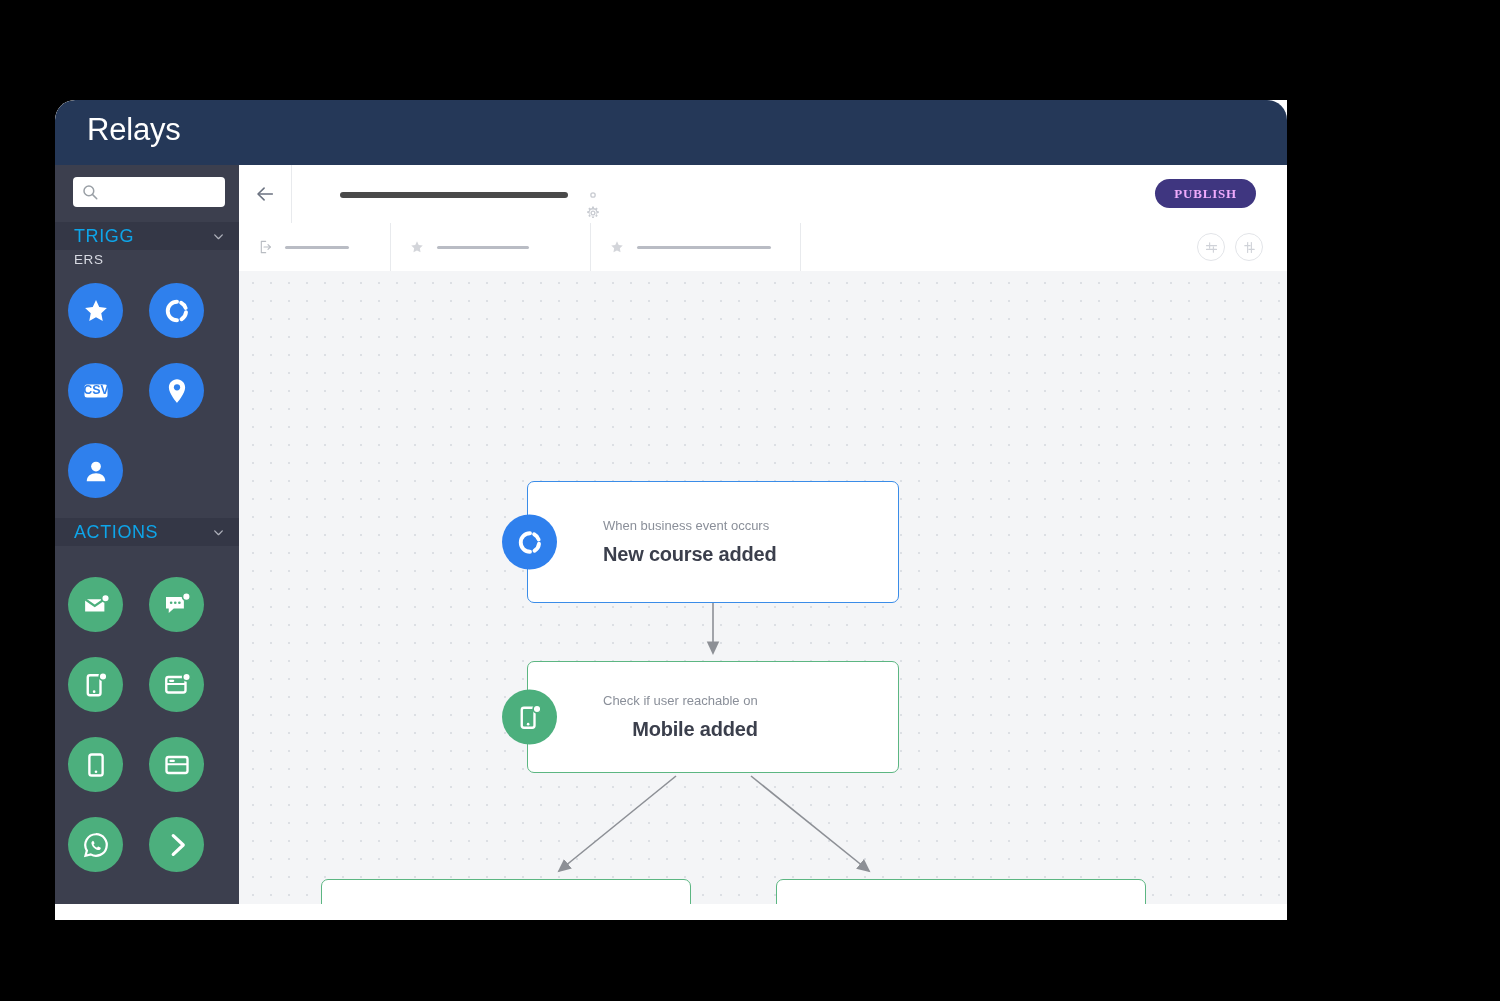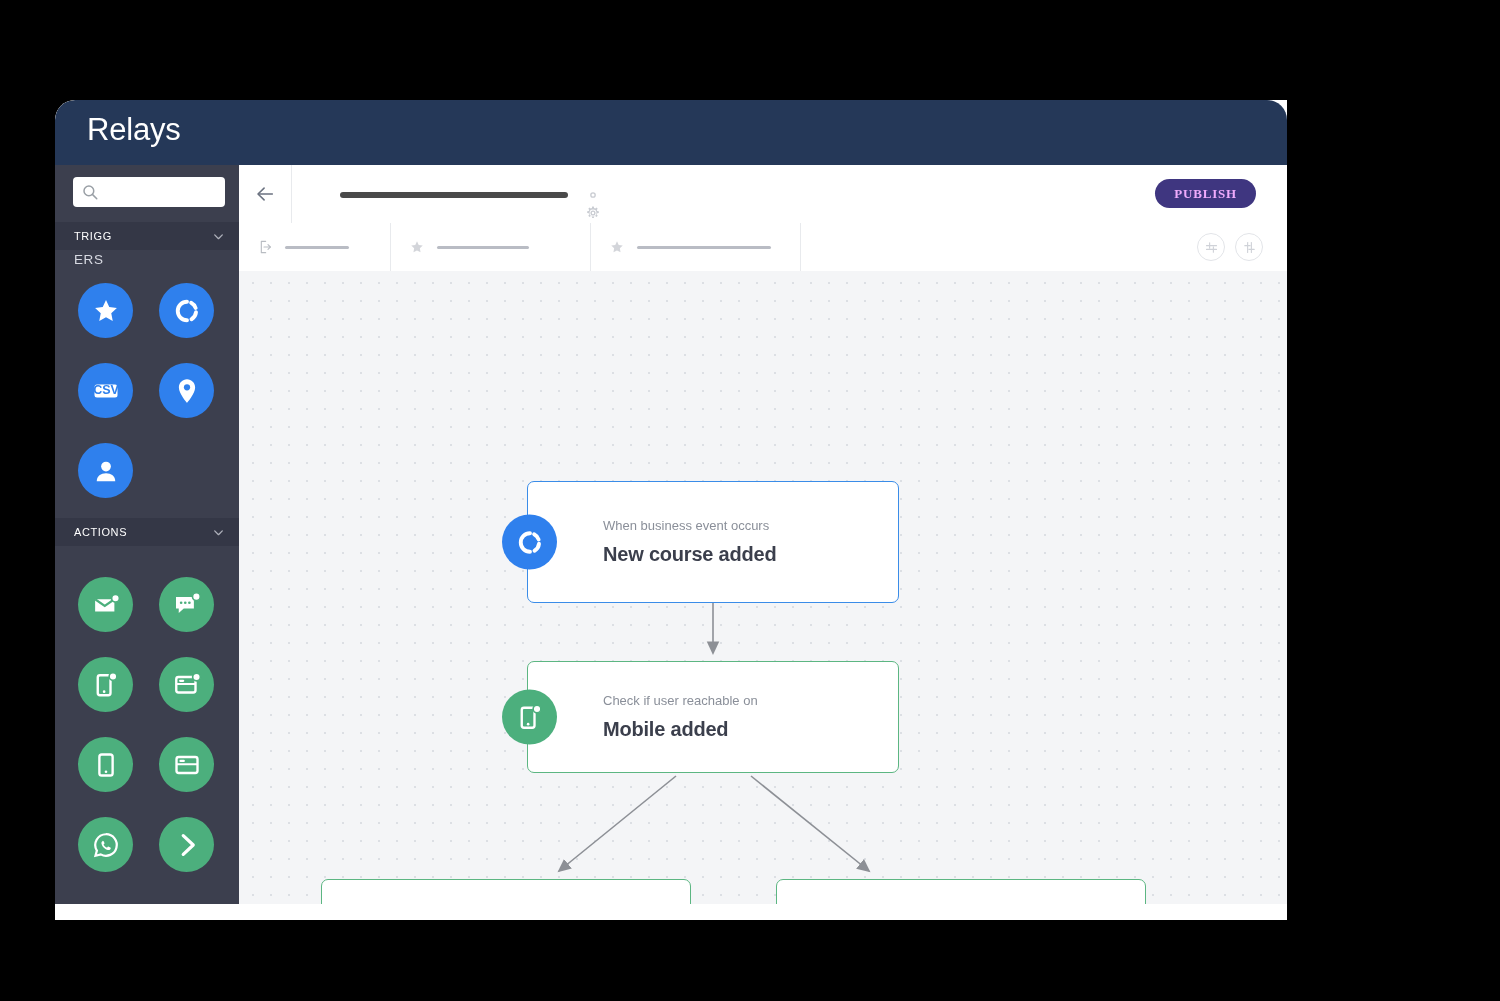--- a/index.html
+++ b/index.html
@@ -85,22 +85,22 @@
     left: 0;
     width: 184px;
     height: 28px;
     display: flex;
     align-items: center;
     box-sizing: border-box;
     padding: 0 14px 0 19px;
   }
   .section-header.active { background: #343746; }
   .section-label {
-    color: #ffffff;
-    font-size: 11px;
+    color: #0ea5e9;
+    font-size: 18px;
     letter-spacing: 0.6px;
     font-weight: 400;
   }
   .chev {
     margin-left: auto;
     width: 13px;
     height: 13px;
     opacity: .75;
   }
   .section-label-overflow {
@@ -112,21 +112,21 @@
   }
 
   .icon-grid {
     position: absolute;
     left: 0;
     width: 184px;
   }
   .icon-row {
     display: flex;
     gap: 26px;
-    padding-left: 23px;
+    padding-left: 13px;
     margin-bottom: 25px;
   }
   .icon-btn {
     width: 55px;
     height: 55px;
     border-radius: 50%;
     display: flex;
     align-items: center;
     justify-content: center;
     flex: 0 0 auto;
@@ -251,21 +251,21 @@
 
   #edges { position: absolute; left: 0; top: 0; width: 1048px; height: 633px; }
 
   .node {
     position: absolute;
     background: #ffffff;
     border-radius: 7px;
     box-sizing: border-box;
   }
   .node.trigger { border: 1.6px solid #3a8ce8; }
-  .node.action  { border: 1.6px solid #5cb682; }
+  .node.action  { border: 1.6px solid #5cb682; text-align: right; }
 
   .node-icon {
     position: absolute;
     left: -26px;
     top: 50%;
     transform: translateY(-50%);
     width: 55px;
     height: 55px;
     border-radius: 50%;
     display: flex;

